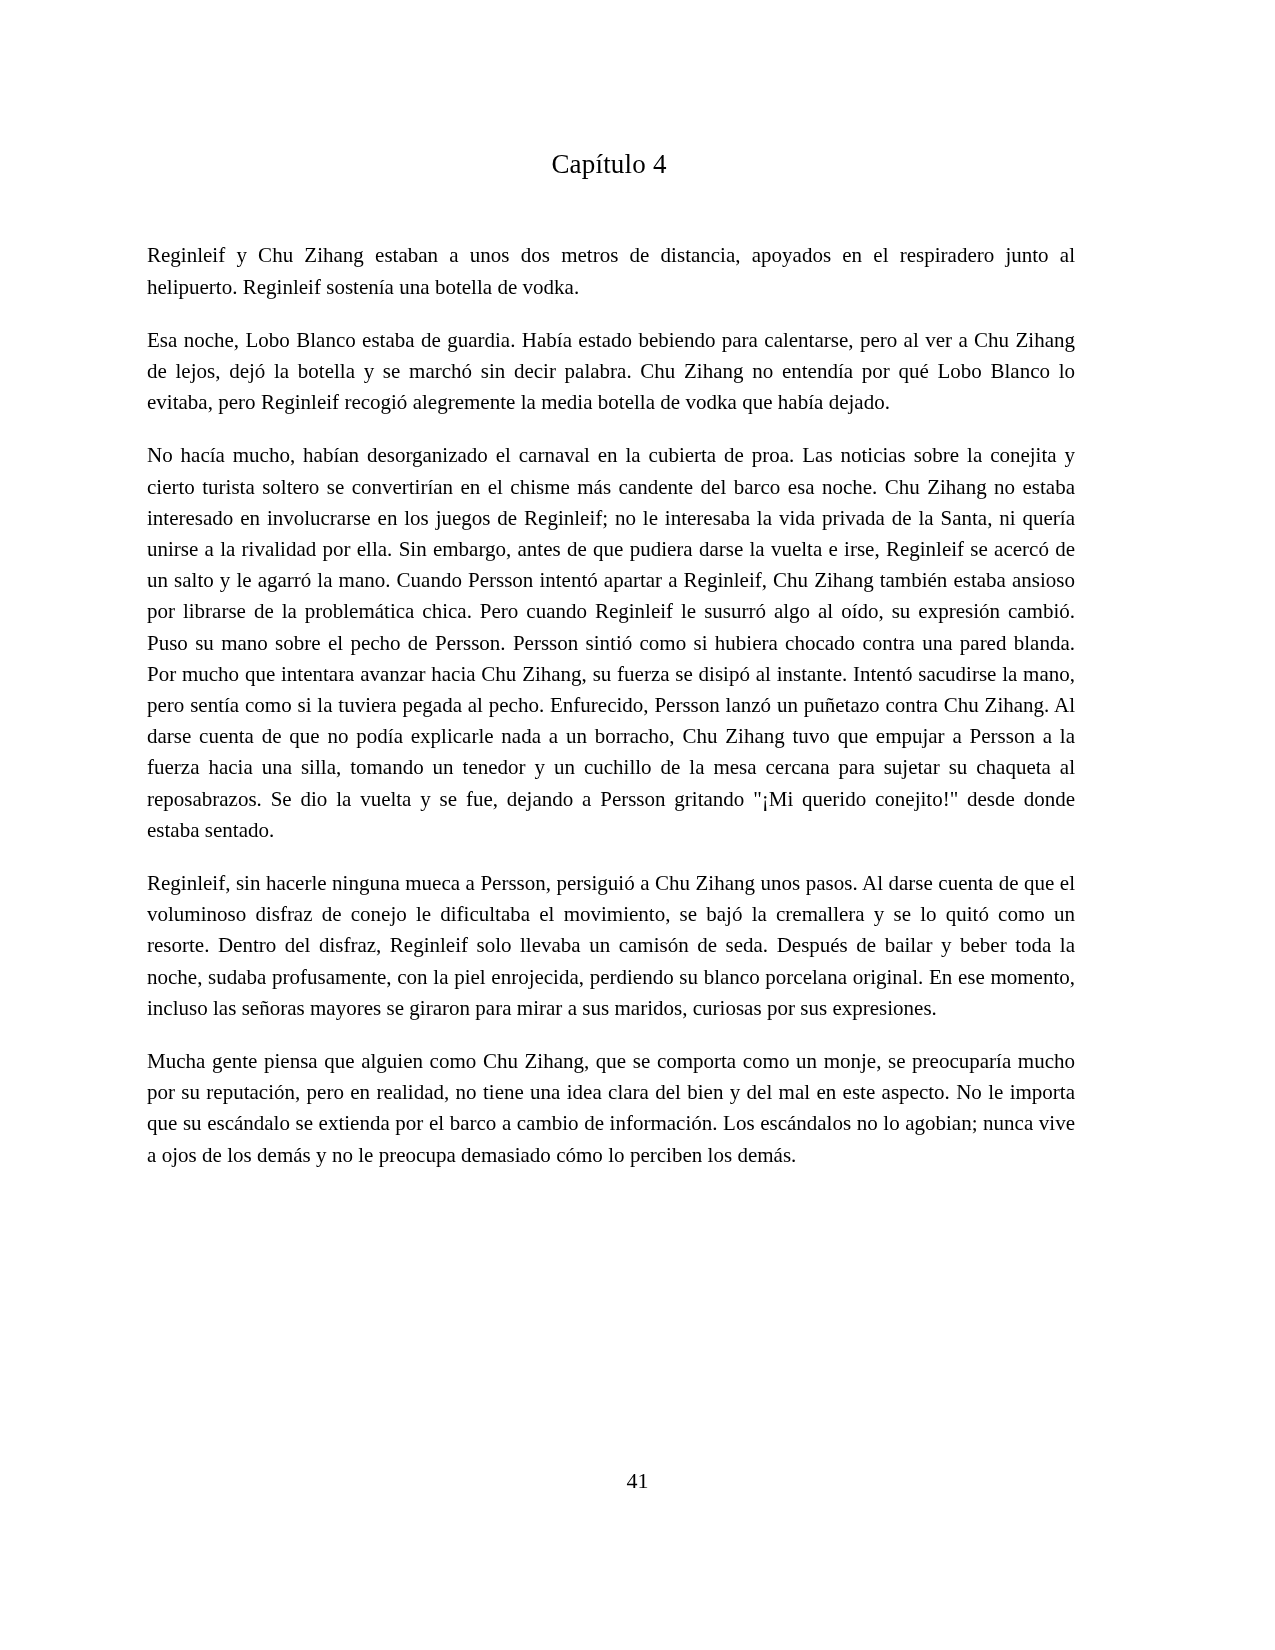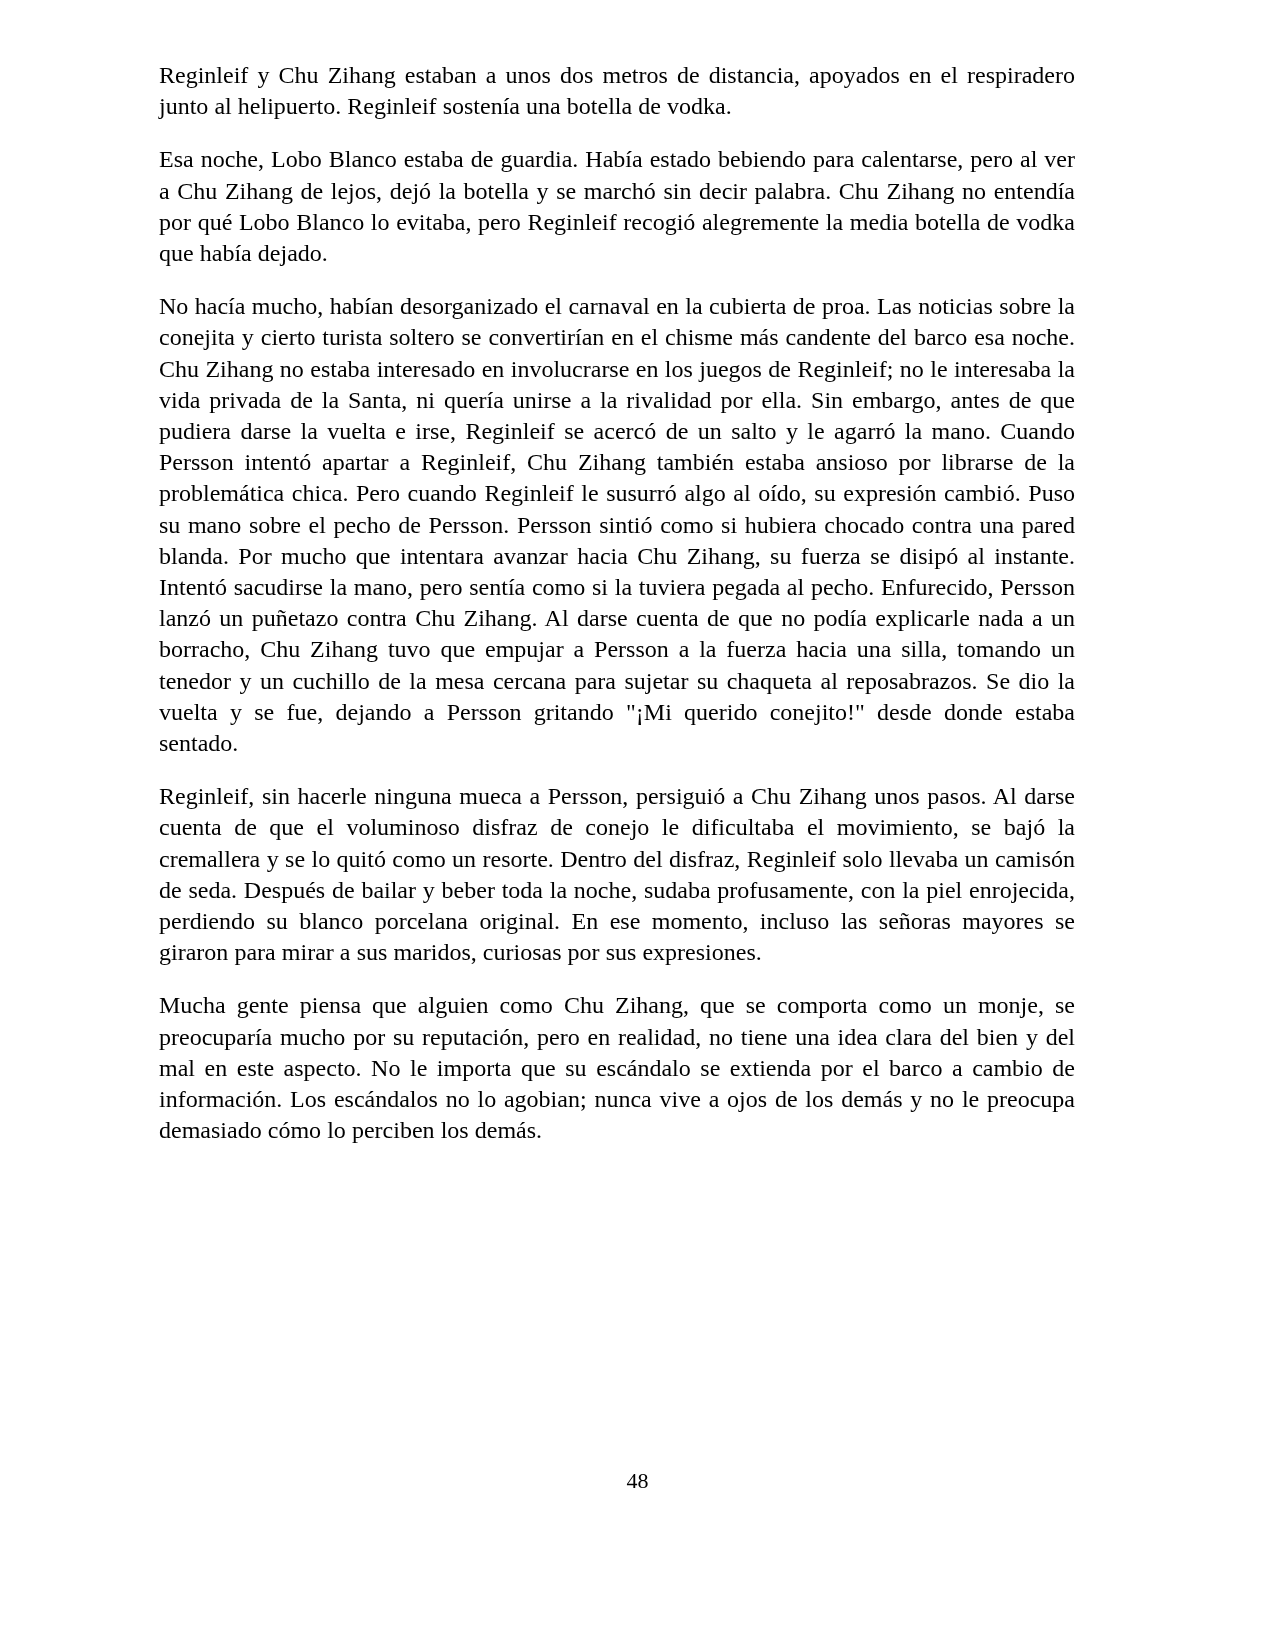--- a/index.html
+++ b/index.html
@@ -33,25 +33,25 @@
     line-height: 1.2;
     margin: 0;
     padding-top: 148px;
     font-weight: normal;
     letter-spacing: 0.2px;
   }
   .body-blocks {
     margin-top: 60px;
   }
   p.para {
-    font-size: 24px;
+    font-size: 21px;
     line-height: 31.2px;
     text-align: justify;
     text-justify: inter-word;
-    margin: 0 0 22px 16px;
+    margin: 0 0 22px 4px;
     hyphens: none;
     -webkit-hyphens: none;
     word-spacing: 0.1px;
   }
   p.para:last-child {
     margin-bottom: 0;
   }
   .page-number {
     position: absolute;
     left: 0;
@@ -60,22 +60,23 @@
     text-align: center;
     font-size: 22px;
     line-height: 1;
   }
 </style>
 </head>
 <body>
 
 <div class="page">
   <div class="content">
+    <h1 class="chapter-title">Capítulo 4</h1>
     <div class="body-blocks">
       <p class="para">Reginleif y Chu Zihang estaban a unos dos metros de distancia, apoyados en el respiradero junto al helipuerto. Reginleif sostenía una botella de vodka.</p>
       <p class="para">Esa noche, Lobo Blanco estaba de guardia. Había estado bebiendo para calentarse, pero al ver a Chu Zihang de lejos, dejó la botella y se marchó sin decir palabra. Chu Zihang no entendía por qué Lobo Blanco lo evitaba, pero Reginleif recogió alegremente la media botella de vodka que había dejado.</p>
       <p class="para">No hacía mucho, habían desorganizado el carnaval en la cubierta de proa. Las noticias sobre la conejita y cierto turista soltero se convertirían en el chisme más candente del barco esa noche. Chu Zihang no estaba interesado en involucrarse en los juegos de Reginleif; no le interesaba la vida privada de la Santa, ni quería unirse a la rivalidad por ella. Sin embargo, antes de que pudiera darse la vuelta e irse, Reginleif se acercó de un salto y le agarró la mano. Cuando Persson intentó apartar a Reginleif, Chu Zihang también estaba ansioso por librarse de la problemática chica. Pero cuando Reginleif le susurró algo al oído, su expresión cambió. Puso su mano sobre el pecho de Persson. Persson sintió como si hubiera chocado contra una pared blanda. Por mucho que intentara avanzar hacia Chu Zihang, su fuerza se disipó al instante. Intentó sacudirse la mano, pero sentía como si la tuviera pegada al pecho. Enfurecido, Persson lanzó un puñetazo contra Chu Zihang. Al darse cuenta de que no podía explicarle nada a un borracho, Chu Zihang tuvo que empujar a Persson a la fuerza hacia una silla, tomando un tenedor y un cuchillo de la mesa cercana para sujetar su chaqueta al reposabrazos. Se dio la vuelta y se fue, dejando a Persson gritando "¡Mi querido conejito!" desde donde estaba sentado.</p>
       <p class="para">Reginleif, sin hacerle ninguna mueca a Persson, persiguió a Chu Zihang unos pasos. Al darse cuenta de que el voluminoso disfraz de conejo le dificultaba el movimiento, se bajó la cremallera y se lo quitó como un resorte. Dentro del disfraz, Reginleif solo llevaba un camisón de seda. Después de bailar y beber toda la noche, sudaba profusamente, con la piel enrojecida, perdiendo su blanco porcelana original. En ese momento, incluso las señoras mayores se giraron para mirar a sus maridos, curiosas por sus expresiones.</p>
       <p class="para">Mucha gente piensa que alguien como Chu Zihang, que se comporta como un monje, se preocuparía mucho por su reputación, pero en realidad, no tiene una idea clara del bien y del mal en este aspecto. No le importa que su escándalo se extienda por el barco a cambio de información. Los escándalos no lo agobian; nunca vive a ojos de los demás y no le preocupa demasiado cómo lo perciben los demás.</p>
     </div>
   </div>
-  <div class="page-number">48</div>
+  <div class="page-number">41</div>
 </div>
 
 </body></html>

